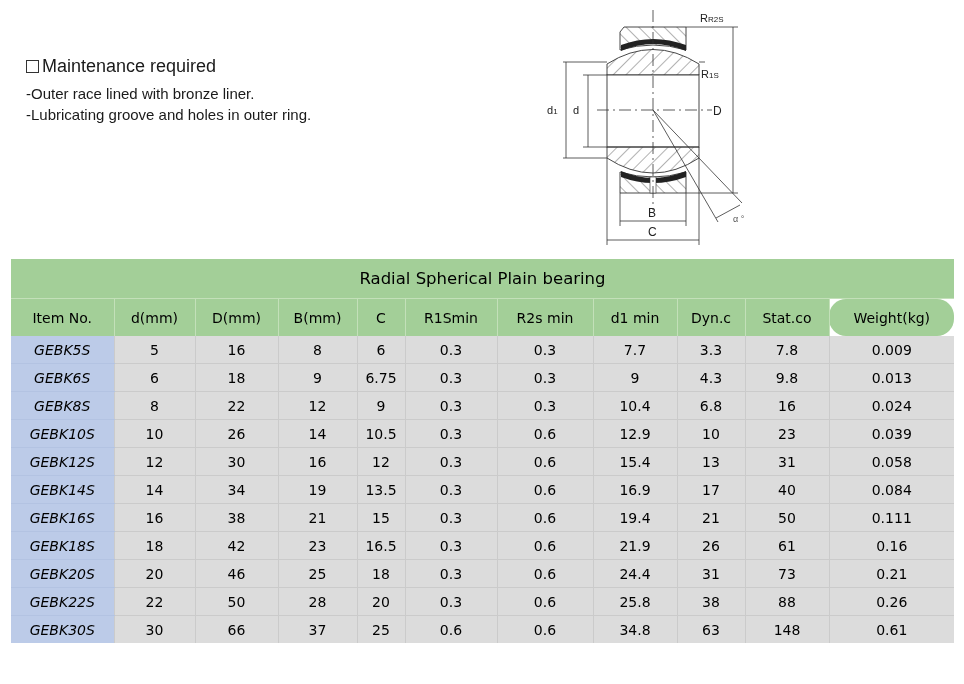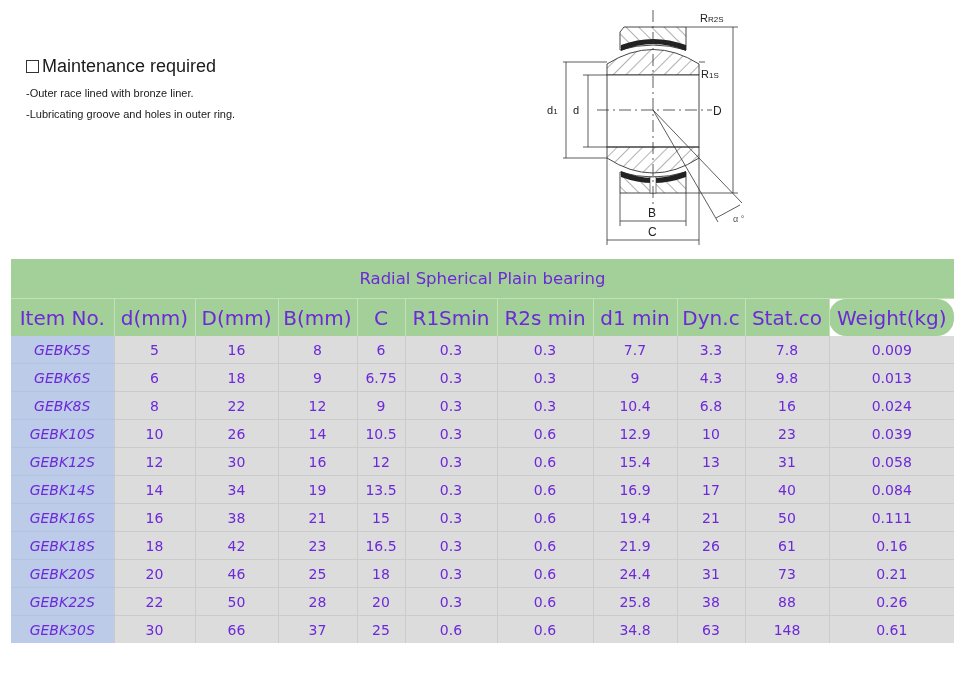--- a/index.html
+++ b/index.html
@@ -1,26 +1,26 @@
 <!DOCTYPE html>
 <html><head>
 <meta charset="utf-8">
 <style>
   html, body { margin:0; padding:0; background:#ffffff; }
   body { width:964px; height:684px; position:relative; overflow:hidden; font-family:"Liberation Sans", sans-serif; }
   .intro { position:absolute; left:26px; top:18px; color:#1a1a1a;margin-top:37px; }
   .intro .title { font-size:18px; line-height:22px; display:flex; align-items:center; }
   .intro .checkbox { display:inline-block; width:13px; height:13px; border:1px solid #333; margin-right:3px; box-sizing:border-box; position:relative; top:0px; }
-  .intro .note { font-size:11px; line-height:21px; }
+  .intro .note { font-size:15px; line-height:21px; }
   .intro .notes { margin-top:6px; }
   .diagram { position:absolute; left:0; top:0; width:964px; height:255px; }
-  .spec-table { position:absolute; left:11px; top:259px; width:943px; border-collapse:collapse; table-layout:fixed; font-family:"DejaVu Sans", sans-serif; color:#6d28d9; }
+  .spec-table { position:absolute; left:11px; top:259px; width:943px; border-collapse:collapse; table-layout:fixed; font-family:"DejaVu Sans", sans-serif; color:#000000; }
   .spec-table td, .spec-table th { padding:0; text-align:center; font-weight:normal; white-space:nowrap; overflow:hidden; }
   .spec-table .caption-row th { background:#a3cf98; height:39px; font-size:16.5px; border-bottom:1px solid #c3e0b9; }
-  .spec-table .head-row th { background:#a3cf98; height:37px; font-size:20px; border-right:1px solid #c3e0b9;margin-top:42px; }
+  .spec-table .head-row th { background:#a3cf98; height:37px; font-size:14px; border-right:1px solid #c3e0b9;margin-top:42px; }
   .spec-table .head-row th:last-child { border-right:none;border-radius:17px; }
   .spec-table tbody td { height:27px; font-size:14px; background:#dcdcdc; border-right:1px solid #cbcbcb; border-bottom:1px solid #cbcbcb; }
   .spec-table tbody td:first-child { background:#bccbe8; border-bottom:1px solid #b3c3e2;font-style:italic; }
   .spec-table tbody td:last-child { border-right:none; }
   .spec-table tbody tr:last-child td { border-bottom:none; }
 </style>
 </head>
 <body>
 
 <div class="intro">

